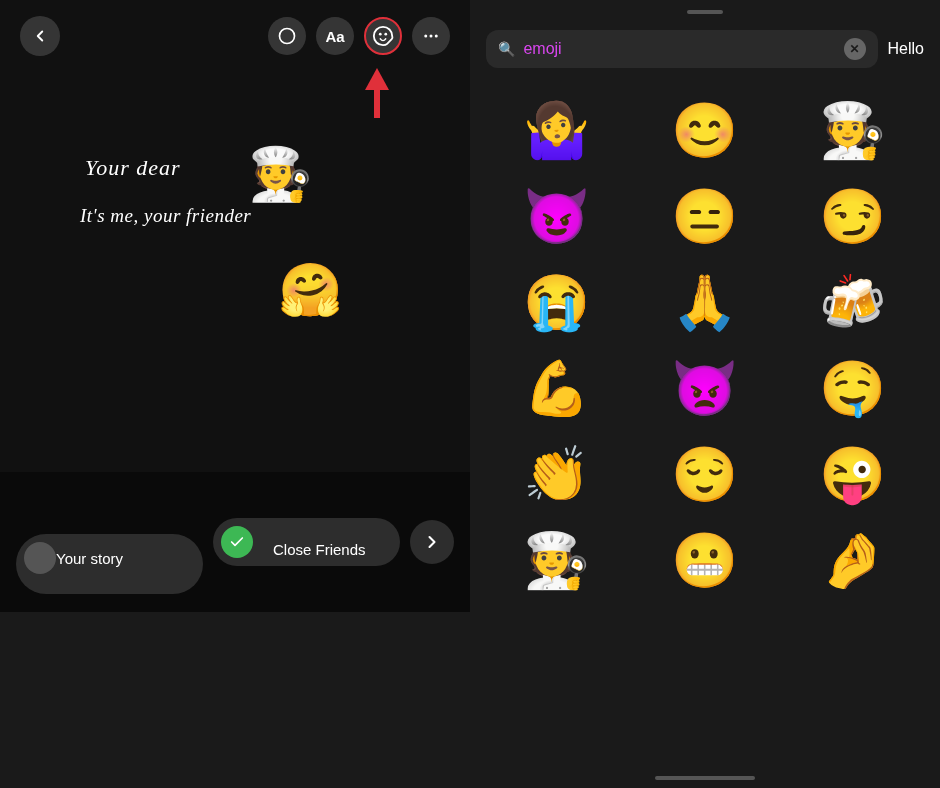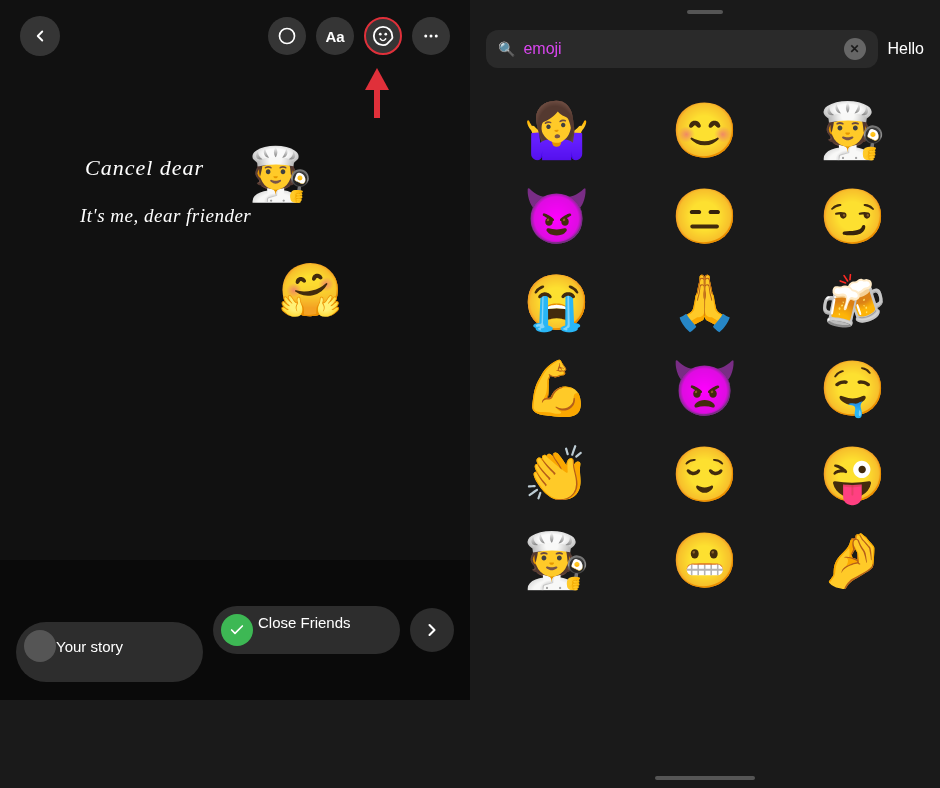--- a/index.html
+++ b/index.html
@@ -8,21 +8,21 @@
       height: 788px;
       background: #1a1a1a;
       display: flex;
       font-family: -apple-system, BlinkMacSystemFont, 'Segoe UI', sans-serif;
       overflow: hidden;
     }
 
     
     .story-panel {
       width: 470px;
-      height: 700px;
+      height: 612px;
       background: #0c4a6e;
       position: relative;
       display: flex;
       flex-direction: column;
     }
 
     
     .story-topbar {
       position: absolute;
       top: 0;
@@ -181,22 +181,22 @@
     }
 
     .your-story-label {
       color: #ffffff;
       font-size: 15px;
       font-weight: 500;
     }
 
     .close-friends-btn {
       display: flex;
-      align-items: flex-start;
-      gap: 5px;
+      align-items: flex-end;
+      gap: 20px;
       background: rgba(60,60,60,0.7);
       border-radius: 30px;
       padding: 8px 18px 8px 8px;
       cursor: pointer;
       flex: 1;
     }
 
     .green-circle-icon {
       width: 32px;
       height: 32px;
@@ -383,22 +383,22 @@
     </div>
   </div>
 
   <div class="arrow-indicator" style="top:68px; left:365px; transform:none;">
     <div class="arrow-up"></div>
     <div class="arrow-stem"></div>
   </div>
 
   <div class="story-content">
 
-    <div class="story-text-hello">Cancel dear</div>
-    <div class="story-text-friend">It's me, dear friender</div>
+    <div class="story-text-hello">Your dear</div>
+    <div class="story-text-friend">It's me, your friender</div>
 
     <div class="emoji-sticker emoji-chef">🧑‍🍳</div>
     <div class="emoji-sticker emoji-hug">🤗</div>
 
   </div>
 
   <div class="story-bottombar">
 
     <div class="your-story-btn">
       <div class="avatar-circle"></div>

